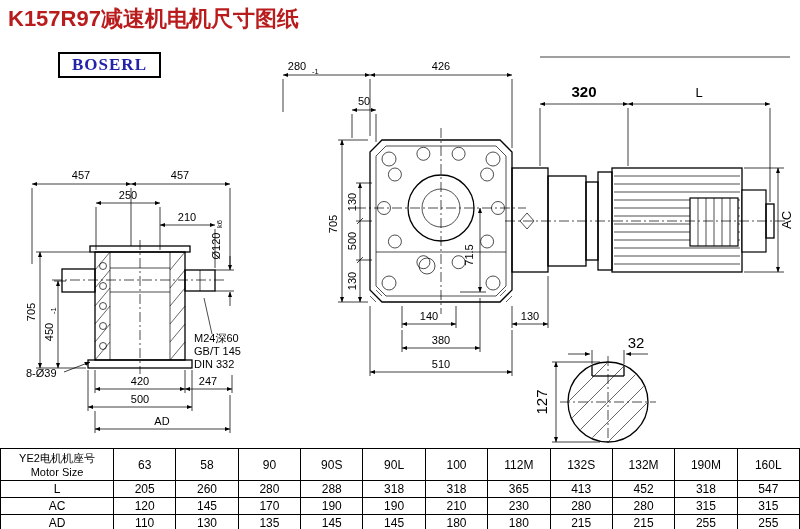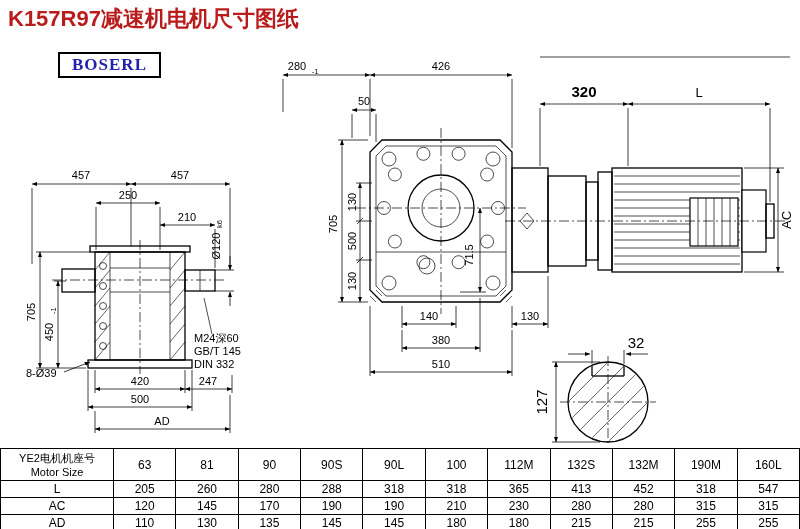--- a/index.html
+++ b/index.html
@@ -318,21 +318,21 @@
 </svg>
 
 <table class="mt">
   <thead>
     <tr>
       <th class="label-col">
         <div>YE2电机机座号</div>
         <div>Motor Size</div>
       </th>
     <th>63</th>
-        <th>81</th>
+        <th>58</th>
         <th>90</th>
         <th>90S</th>
         <th>90L</th>
         <th>100</th>
         <th>112M</th>
         <th>132S</th>
         <th>132M</th>
         <th>190M</th>
         <th>160L</th>
       </tr>

